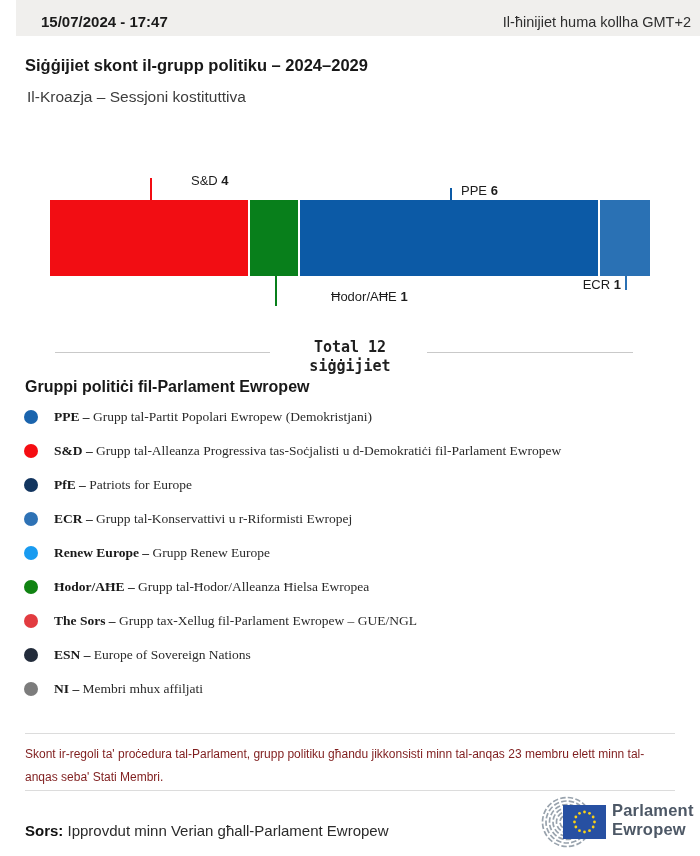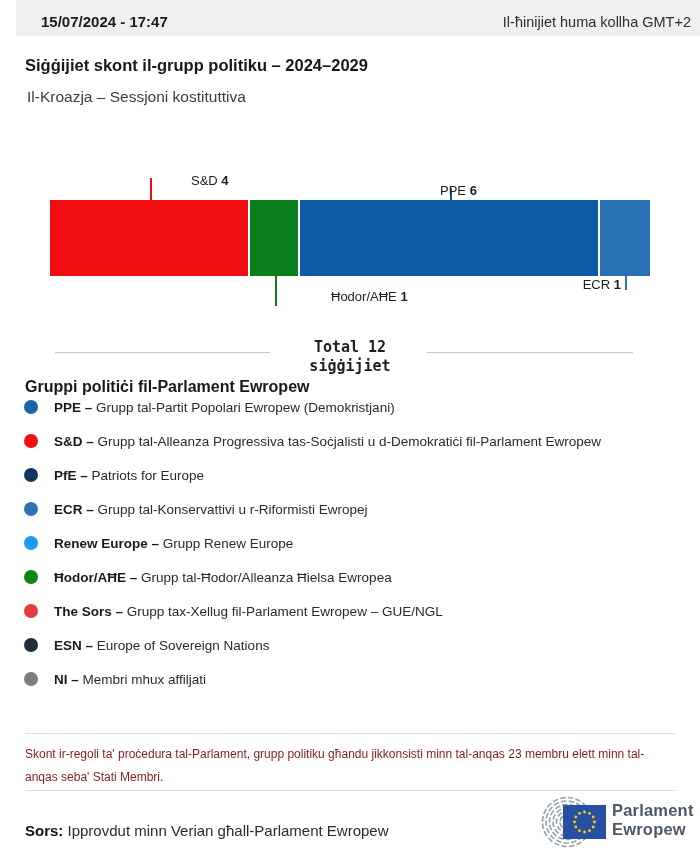--- a/index.html
+++ b/index.html
@@ -29,21 +29,21 @@
   .total-line{position:absolute;height:1px;background:#c9c9c9;top:352px;}
   .total-line.left{left:55px;width:215px;}
   .total-line.right{left:427px;width:206px;}
   .total-text{position:absolute;left:250px;top:338px;width:200px;text-align:center;
         font-family:"DejaVu Sans Mono", monospace;font-weight:bold;font-size:15px;
         line-height:19px;color:#1f1f1f;}
 
   
   .legend-heading{position:absolute;left:25px;top:378px;font-size:16px;font-weight:bold;color:#181818;}
   .legend-list{position:absolute;left:24px;top:400px;width:660px;}
-  .lrow{display:flex;height:34px;}
+  .lrow{display:flex;align-items:center;height:34px;font-family:Liberation Serif, serif;}
   .dot{width:14px;height:14px;border-radius:50%;flex:0 0 14px;margin-right:16px;}
   .ltext{font-size:13.5px;color:#2a2a2a;}
   .ltext b{color:#1a1a1a;}
 
   
   .divider{position:absolute;left:25px;width:650px;height:1px;background:#dcdcdc;}
   .divider.one{top:733px;}
   .divider.two{top:790px;}
   .footnote{position:absolute;left:25px;top:743px;width:648px;font-size:12px;
         line-height:22.5px;color:#7f1d1d;}
@@ -74,21 +74,21 @@
         <div class="seg" style="width: 200px; background: rgb(242, 13, 19);"></div>
         <div class="seg" style="width: 50px; background: rgb(8, 127, 27);"></div>
         <div class="seg" style="width: 300px; background: rgb(12, 90, 166);"></div>
         <div class="seg" style="width: 50px; background: rgb(42, 113, 180);"></div>
       </div>
   <div class="tick" style="left: 150px; height: 22px; background: rgb(242, 13, 19); top: 13px;"></div>
       <div class="callout" style="left: 155px; top: 8px; margin-left: 36px;"><span>S&amp;D </span><b>4</b></div>
       <div class="tick" style="left: 275px; height: 30px; background: rgb(8, 127, 27); top: 111px;"></div>
       <div class="callout" style="left: 296px; top: 124px; margin-left: 35px;"><span>Ħodor/AĦE </span><b>1</b></div>
       <div class="tick" style="left: 450px; height: 12px; background: rgb(12, 90, 166); top: 23px;"></div>
-      <div class="callout" style="left: 440px; top: 18px;"><span>PPE </span><b>6</b></div>
+      <div class="callout" style="left: 461px; top: 18px;"><span>PPE </span><b>6</b></div>
       <div class="tick" style="left: 625px; height: 14px; background: rgb(42, 113, 180); top: 111px;"></div>
       <div class="callout" style="right: 79px; top: 112px;"><span>ECR </span><b>1</b></div>
     </div>
 
   <div class="total-line left"></div>
   <div class="total-line right"></div>
   <div class="total-text">
     <div>Total 12</div>
     <div>siġġijiet</div>
   </div>

